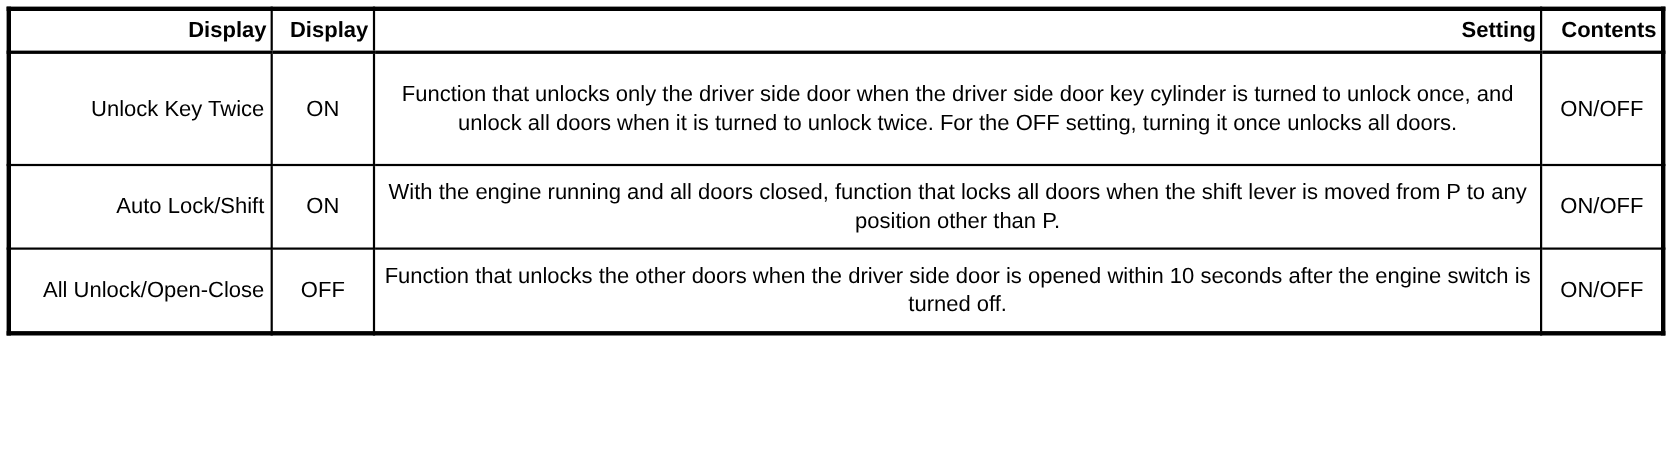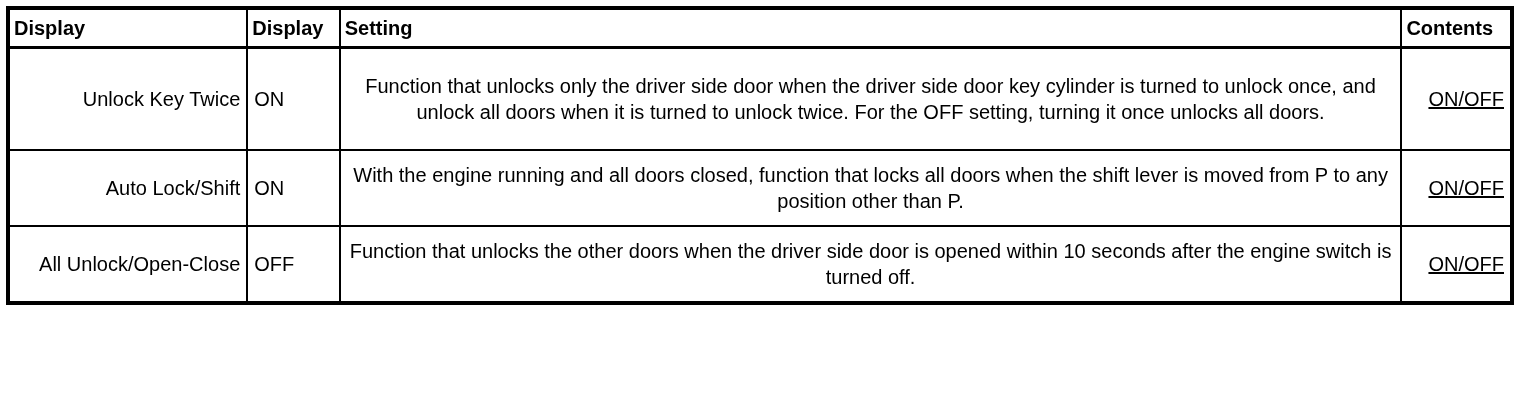--- a/index.html
+++ b/index.html
@@ -27,36 +27,36 @@
   table.settings th,
   table.settings td {
     border: 2px solid #000000;
     font-size: 20px;
     line-height: 1.32;
     vertical-align: middle;
     overflow: hidden;
   }
   table.settings thead th {
     font-weight: bold;
-    text-align: left;
+    text-align: right;
     padding: 5px 4px;
     border-bottom-width: 3px;
     height: 26px;
   }
   table.settings td {
     padding: 9px 6px;
   }
   col.c-display  { width: 238px; }
   col.c-default  { width: 92px; }
   col.c-contents { width: 1056px; }
   col.c-setting  { width: 110px; }
   td.cell-display  { text-align: right; }
-  td.cell-default  { text-align: left; }
+  td.cell-default  { text-align: center; }
   td.cell-contents { text-align: center; padding-left: 8px; padding-right: 8px; }
-  td.cell-setting  { text-align: right; padding-left: 2px; padding-right: 2px; text-decoration: underline; }
+  td.cell-setting  { text-align: center; padding-left: 2px; padding-right: 2px; }
   tr.r-tall   td { height: 82px; }  
   tr.r-short  td { height: 28px; }  
   tr.r-medium td { height: 56px; }  
 </style>
 </head>
 <body>
 
 <div class="table-wrap">
   <table class="settings">
     <colgroup>

